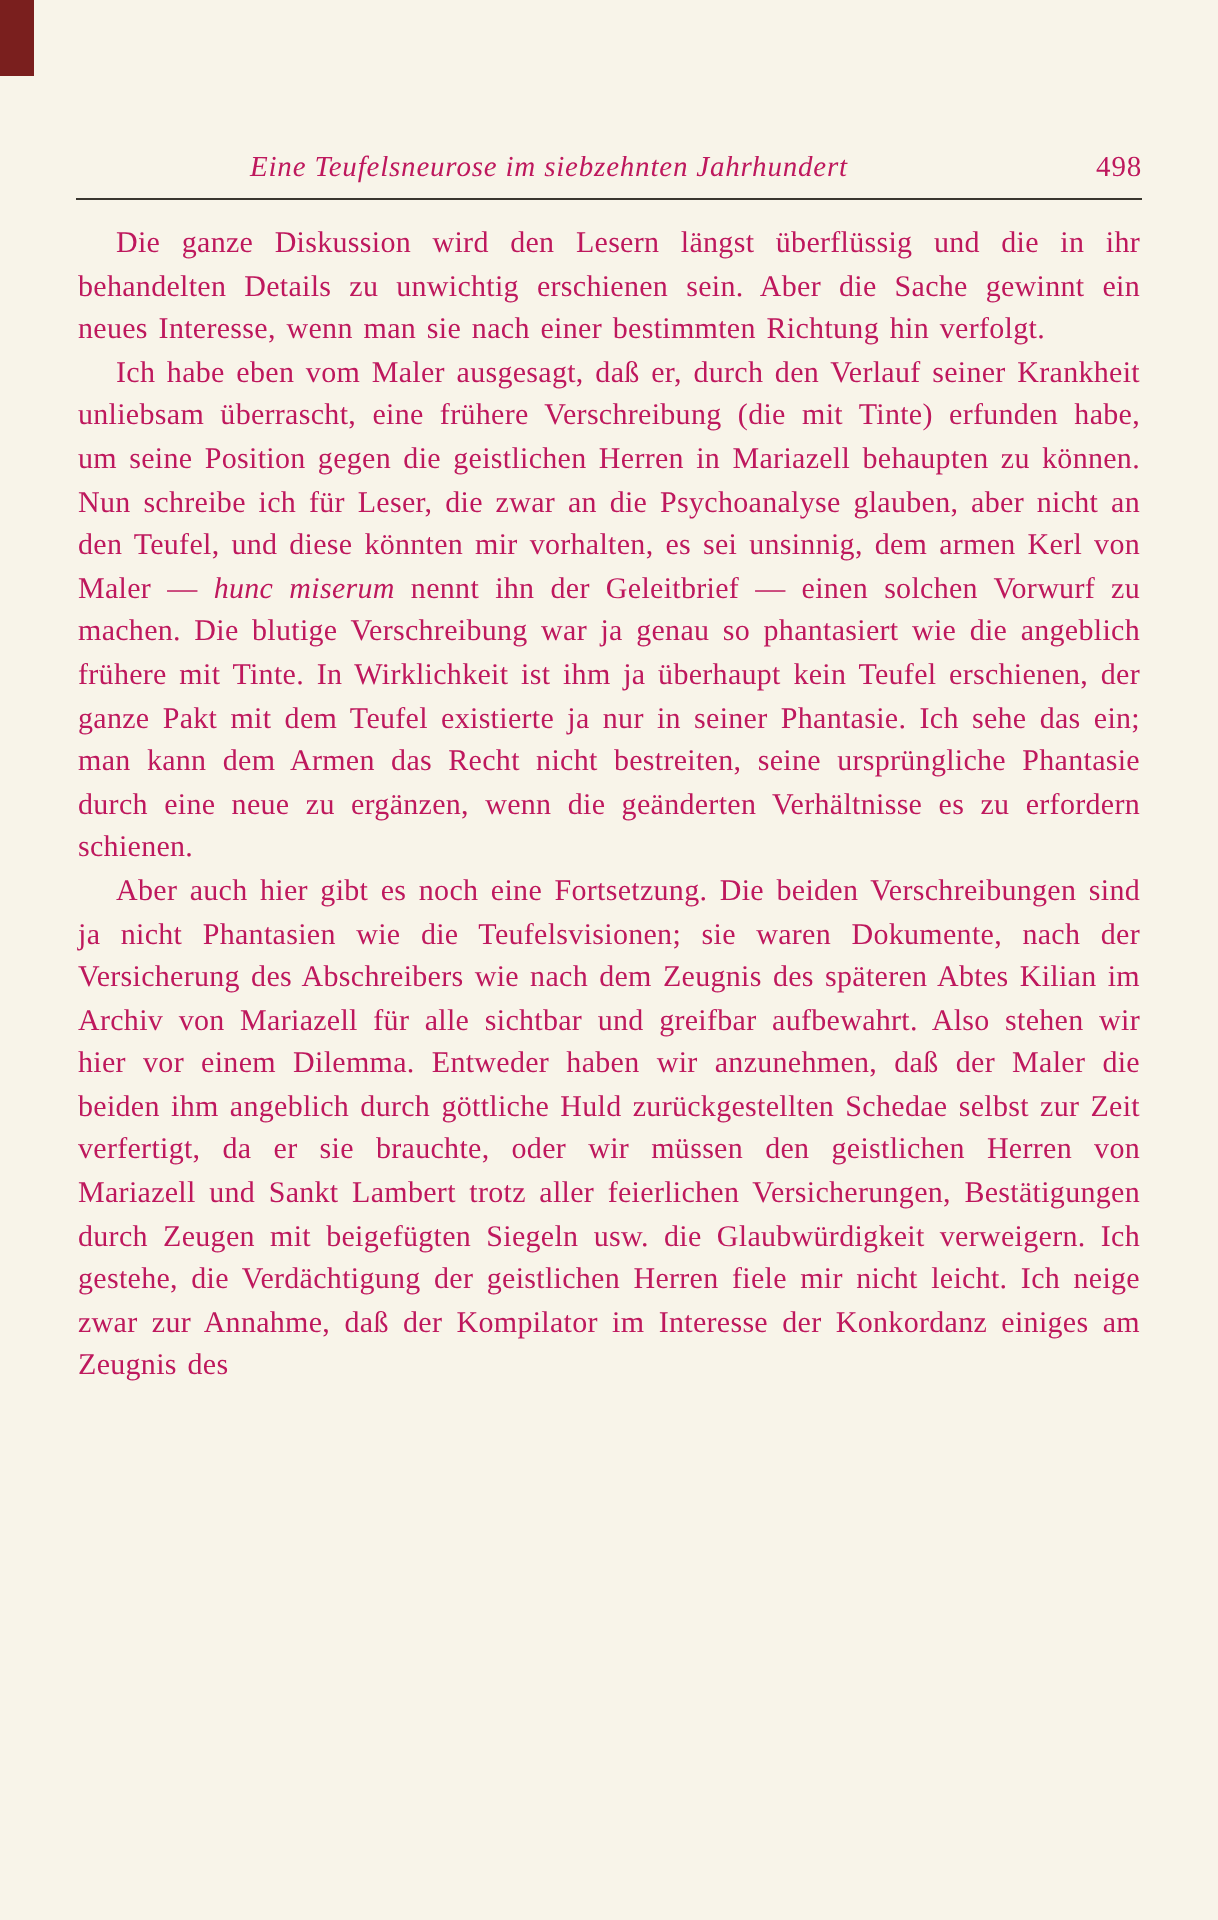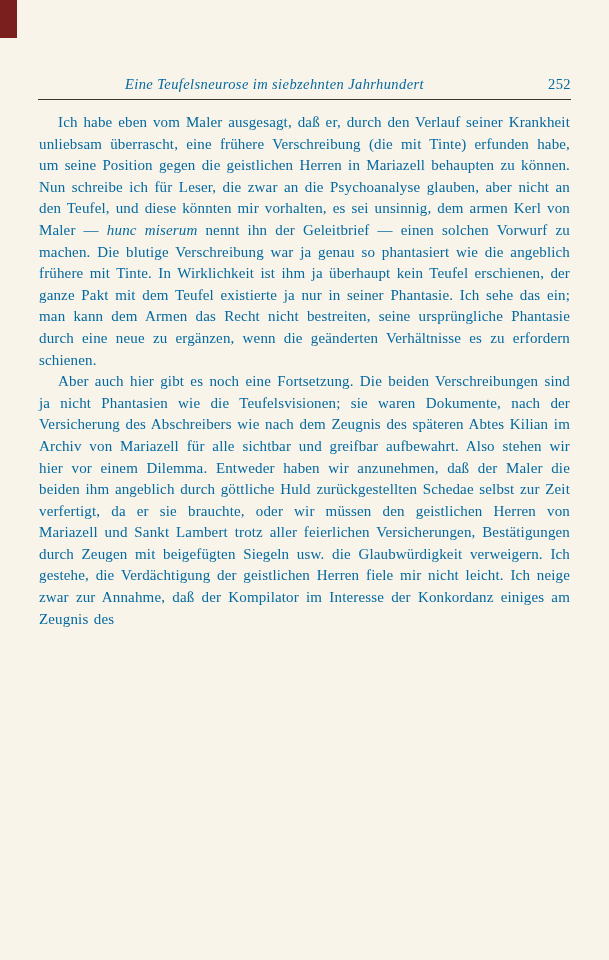--- a/index.html
+++ b/index.html
@@ -8,21 +8,21 @@
     background: #e9e5da;
   }
   .page {
     position: relative;
     width: 609px;
     height: 960px;
     margin: 0 auto;
     background: #f8f4e9;
     overflow: hidden;
     font-family: "Liberation Serif", serif;
-    color: #0369a1;
+    color: #be185d;
     box-sizing: border-box;
   }
   .corner-mark {
     position: absolute;
     left: 0;
     top: 0;
     width: 17px;
     height: 38px;
     background: #7a1f1e;
   }
@@ -69,22 +69,23 @@
   }
 </style>
 </head>
 <body>
 
 <div class="page">
   <div class="corner-mark"></div>
 
   <div class="page-header">
     <span class="running-title">Eine Teufelsneurose im siebzehnten Jahrhundert</span>
-    <span class="page-number">252</span>
+    <span class="page-number">498</span>
   </div>
 
   <hr class="header-rule">
 
   <div class="body-text">
+      <p><span>Die ganze Diskussion wird den Lesern längst überflüssig und die in ihr behandelten Details zu unwichtig erschienen sein. Aber die Sache gewinnt ein neues Interesse, wenn man sie nach einer bestimmten Richtung hin verfolgt.</span></p>
       <p><span>Ich habe eben vom Maler ausgesagt, daß er, durch den Verlauf seiner Krankheit unliebsam überrascht, eine frühere Verschreibung (die mit Tinte) erfunden habe, um seine Position gegen die geistlichen Herren in Mariazell behaupten zu können. Nun schreibe ich für Leser, die zwar an die Psychoanalyse glauben, aber nicht an den Teufel, und diese könnten mir vorhalten, es sei unsinnig, dem armen Kerl von Maler — </span><em>hunc miserum</em><span> nennt ihn der Geleitbrief — einen solchen Vorwurf zu machen. Die blutige Verschreibung war ja genau so phantasiert wie die angeblich frühere mit Tinte. In Wirklichkeit ist ihm ja überhaupt kein Teufel erschienen, der ganze Pakt mit dem Teufel existierte ja nur in seiner Phantasie. Ich sehe das ein; man kann dem Armen das Recht nicht bestreiten, seine ursprüngliche Phantasie durch eine neue zu ergänzen, wenn die geänderten Verhältnisse es zu erfordern schienen.</span></p>
       <p><span>Aber auch hier gibt es noch eine Fortsetzung. Die beiden Verschreibungen sind ja nicht Phantasien wie die Teufelsvisionen; sie waren Dokumente, nach der Versicherung des Abschreibers wie nach dem Zeugnis des späteren Abtes Kilian im Archiv von Mariazell für alle sichtbar und greifbar aufbewahrt. Also stehen wir hier vor einem Dilemma. Entweder haben wir anzunehmen, daß der Maler die beiden ihm angeblich durch göttliche Huld zurückgestellten Schedae selbst zur Zeit verfertigt, da er sie brauchte, oder wir müssen den geistlichen Herren von Mariazell und Sankt Lambert trotz aller feierlichen Versicherungen, Bestätigungen durch Zeugen mit beigefügten Siegeln usw. die Glaubwürdigkeit verweigern. Ich gestehe, die Verdächtigung der geistlichen Herren fiele mir nicht leicht. Ich neige zwar zur Annahme, daß der Kompilator im Interesse der Konkordanz einiges am Zeugnis des</span></p>
     </div>
 </div>
 
 </body></html>

